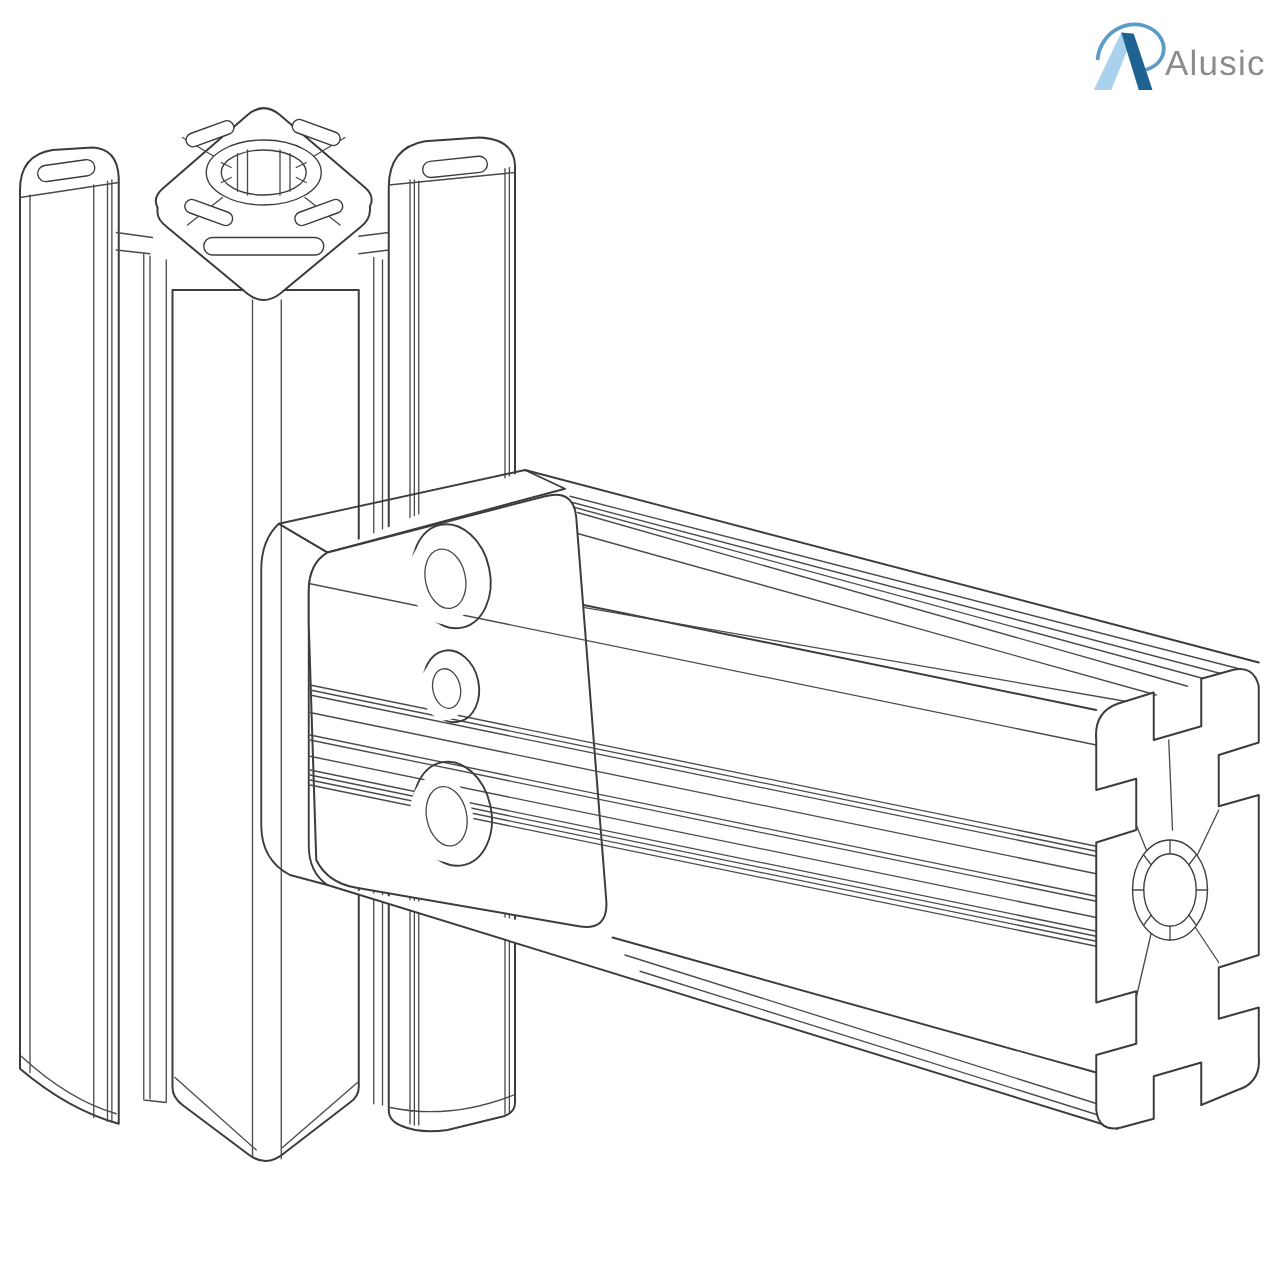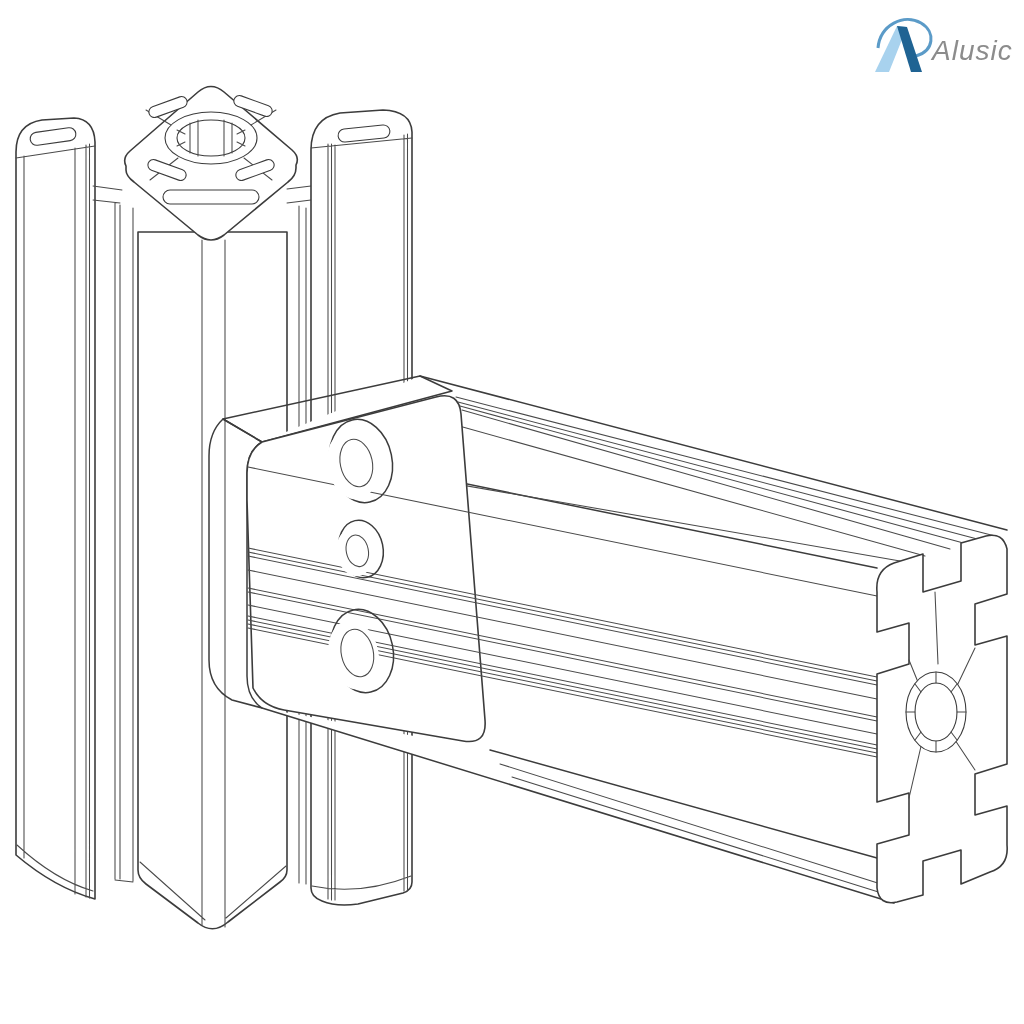--- a/index.html
+++ b/index.html
@@ -1,17 +1,17 @@
 <!DOCTYPE html>
 <html><head>
 <meta charset="utf-8">
 <style>
   html,body{margin:0;padding:0;background:#ffffff;}
   body{width:1024px;height:1024px;font-family:"Liberation Sans", sans-serif;}
-  #stage{position:relative;width:1024px;height:1024px;background:#ffffff;overflow:hidden;font-style:italic;}
+  #stage{position:relative;width:1024px;height:1024px;background:#ffffff;overflow:hidden;}
   svg{position:absolute;left:0;top:0;}
   .ln{fill:none;stroke:#3c3c3c;stroke-width:1.5;stroke-linejoin:round;stroke-linecap:round;}
   .lnthin{fill:none;stroke:#4a4a4a;stroke-width:1.05;stroke-linejoin:round;stroke-linecap:round;}
   .wht{fill:#ffffff;stroke:#3c3c3c;stroke-width:1.6;stroke-linejoin:round;}
   .whtthin{fill:#ffffff;stroke:#3c3c3c;stroke-width:1.1;stroke-linejoin:round;}
   .noline{stroke:none;}
   .logo-text{font-family:"Liberation Sans", sans-serif;font-size:28px;letter-spacing:1px;font-weight:400;}
 </style>
 </head>
 <body>

